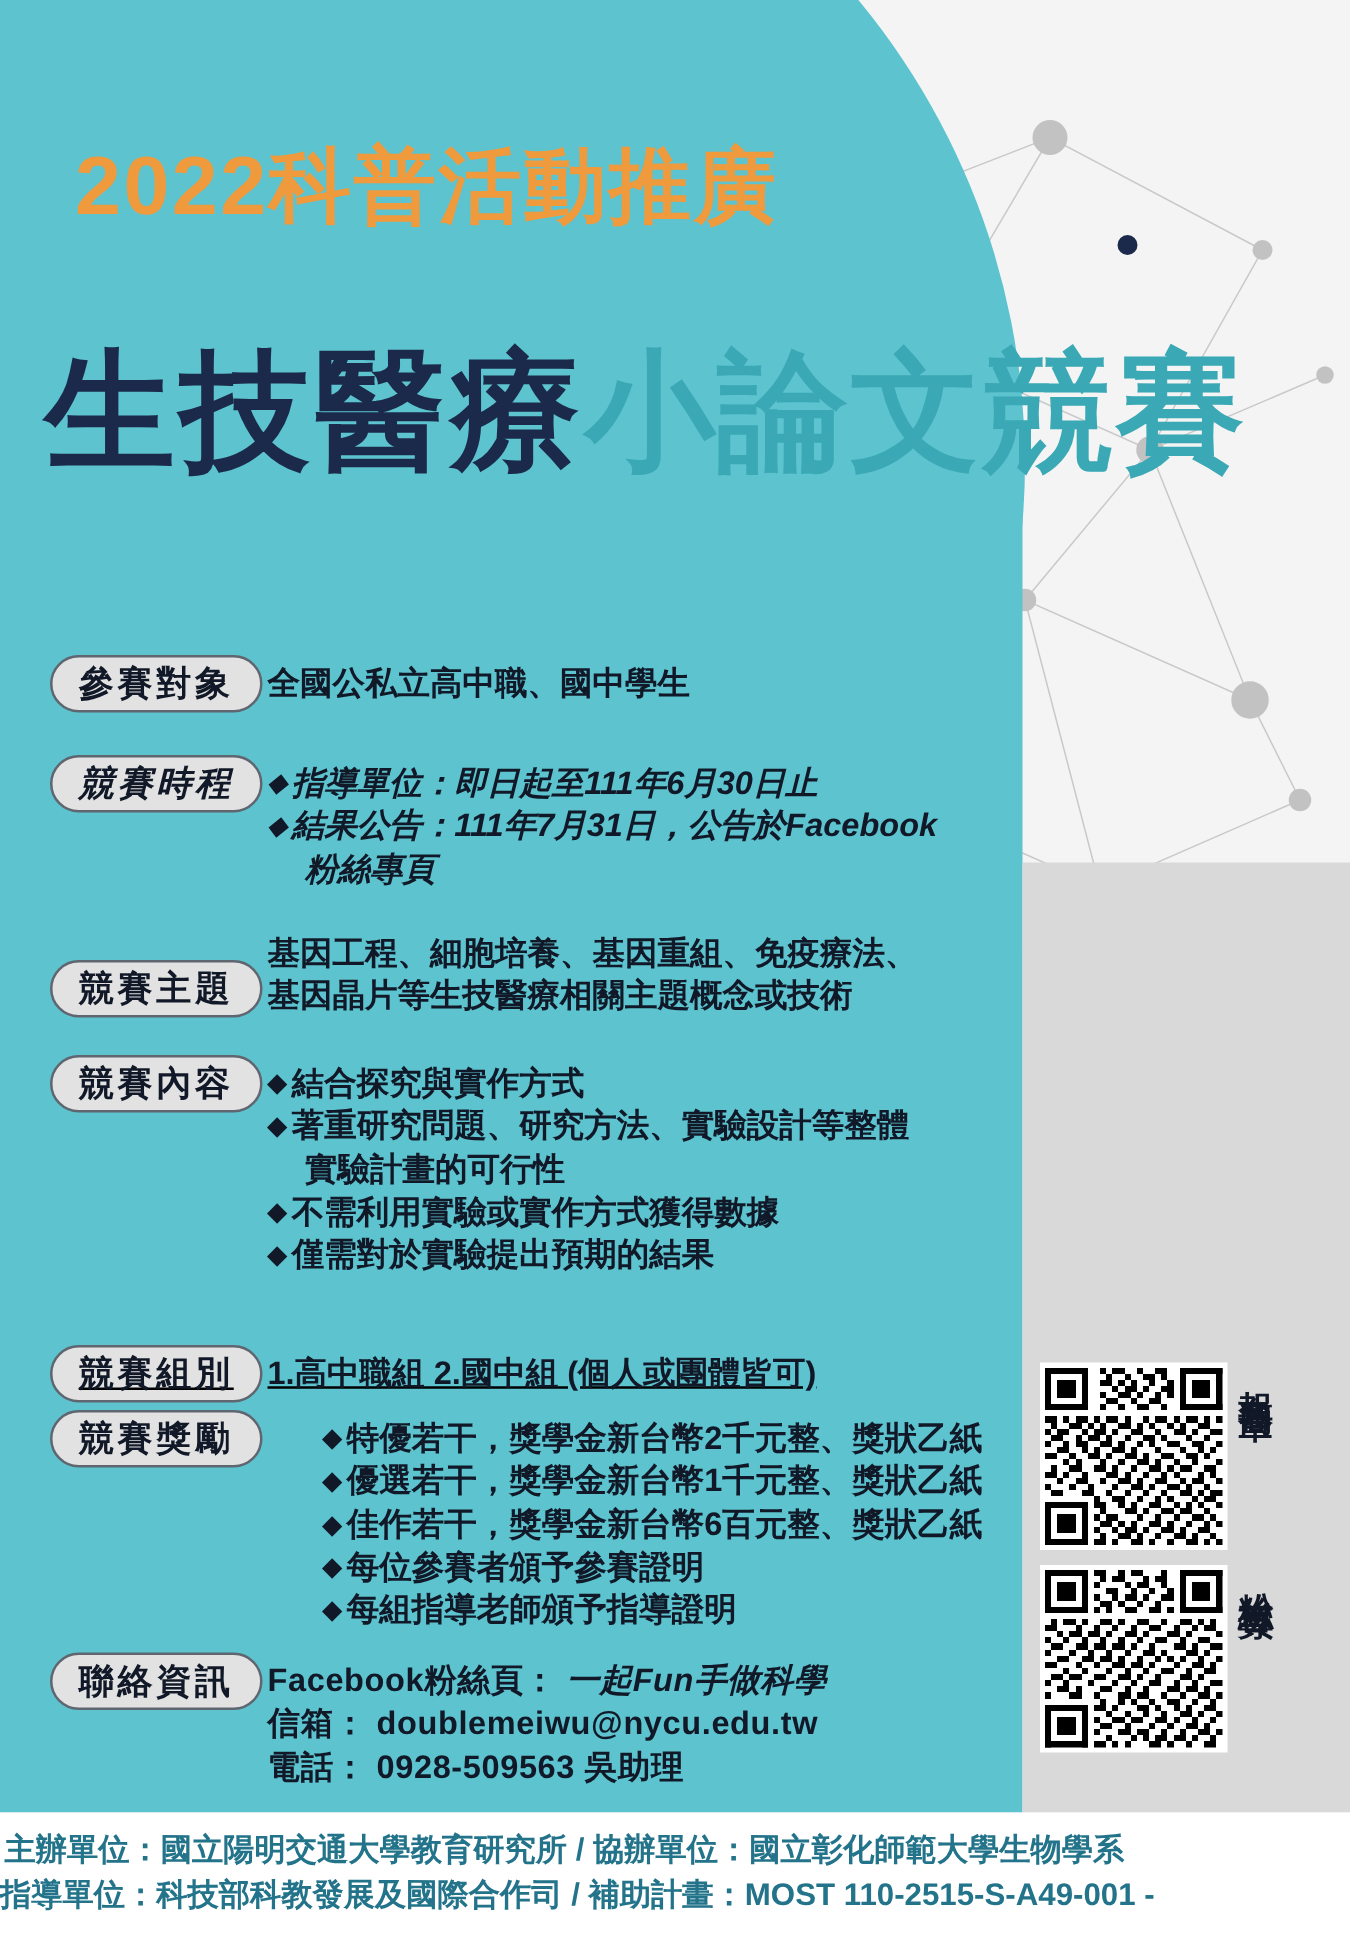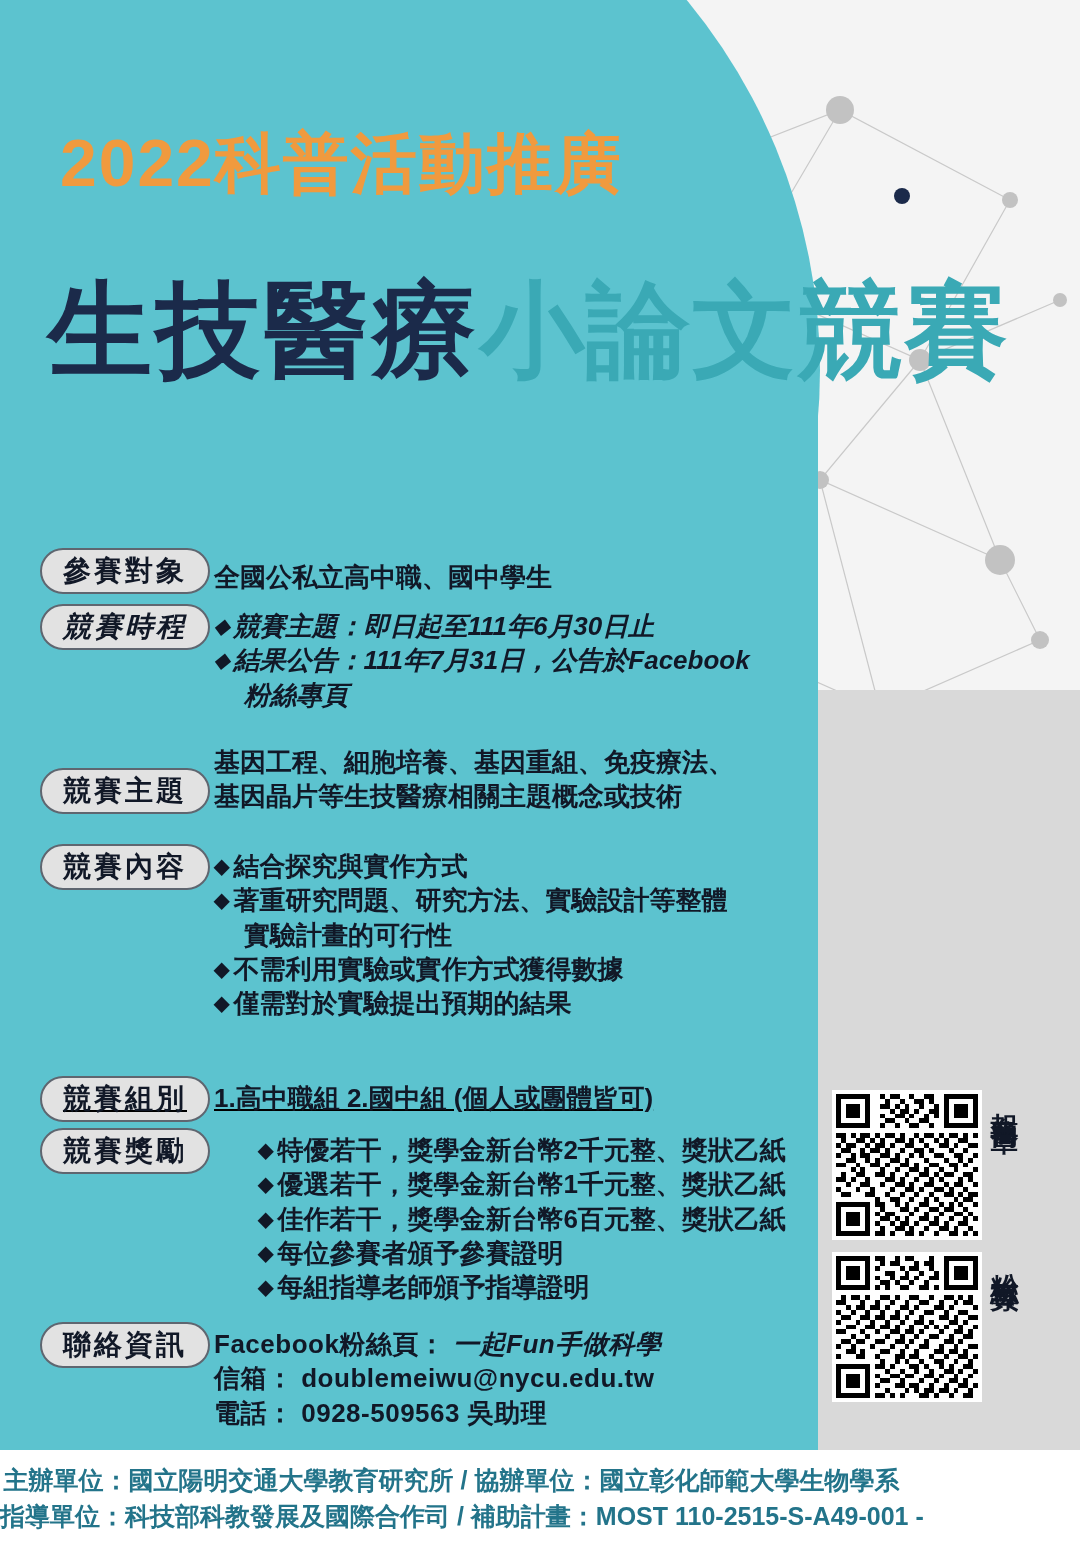--- a/index.html
+++ b/index.html
@@ -64,21 +64,21 @@
     top: 1450px;
     width: 1080px;
     height: 110px;
     background: #ffffff;
   }
 
   
   .title-year {
     position: absolute;
     left: 60px;
-    top: 119px;
+    top: 104px;
     font-size: 66px;
     font-weight: bold;
     letter-spacing: 2px;
     color: #f09a3e;
     white-space: nowrap;
     z-index: 6;
   }
   .title-year .cn {
     color: #f09a3e;
   }
@@ -88,21 +88,20 @@
     top: 278px;
     z-index: 6;
     white-space: nowrap;
     font-size: 104px;
     font-weight: bold;
     line-height: 1;
   }
   .title-main .dark {
     color: #1b2a4a;
     letter-spacing: 4px;
-    margin-left: 12px;
   }
   .title-main .teal {
     color: #3aa9b5;
     letter-spacing: 2px;
   }
 
   
   .rows {
     position: absolute;
     left: 0;
@@ -288,31 +287,31 @@
   <div class="title-year">
     <span>2022</span><span class="cn">科普活動推廣</span>
   </div>
 
   <div class="title-main">
     <span class="dark">生技醫療</span><span class="teal">小論文競賽</span>
   </div>
 
   <div class="rows">
 
-    <div class="row" style="left:40px; top:548px;align-items:flex-end;">
+    <div class="row" style="left:40px; top:524px;">
       <div class="tag">參賽對象</div>
       <div class="content">
         <div class="line">全國公私立高中職、國中學生</div>
       </div>
     </div>
 
     <div class="row" style="left:40px; top:604px;font-style:italic;">
       <div class="tag">競賽時程</div>
       <div class="content">
-        <div class="line bullet">競賽主題：即日起至111年6月30日止</div>
+        <div class="line bullet">指導單位：即日起至111年6月30日止</div>
         <div class="line bullet">結果公告：111年7月31日，公告於Facebook</div>
         <div class="line indent">粉絲專頁</div>
       </div>
     </div>
 
     <div class="row" style="left:40px; top:740px;align-items:flex-end;">
       <div class="tag">競賽主題</div>
       <div class="content">
         <div class="line">基因工程、細胞培養、基因重組、免疫療法、</div>
         <div class="line">基因晶片等生技醫療相關主題概念或技術</div>

